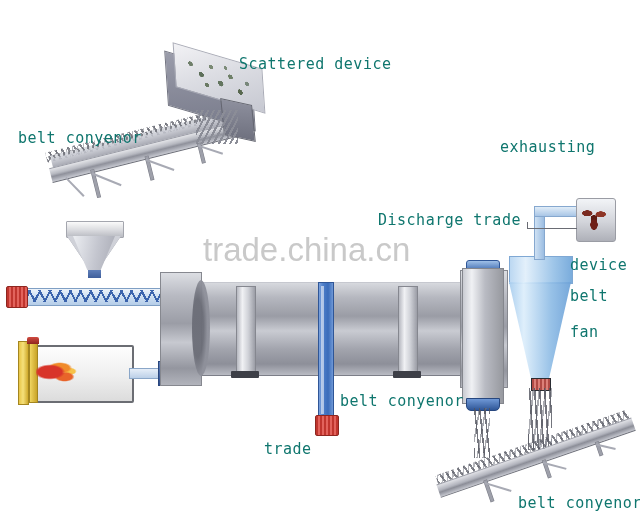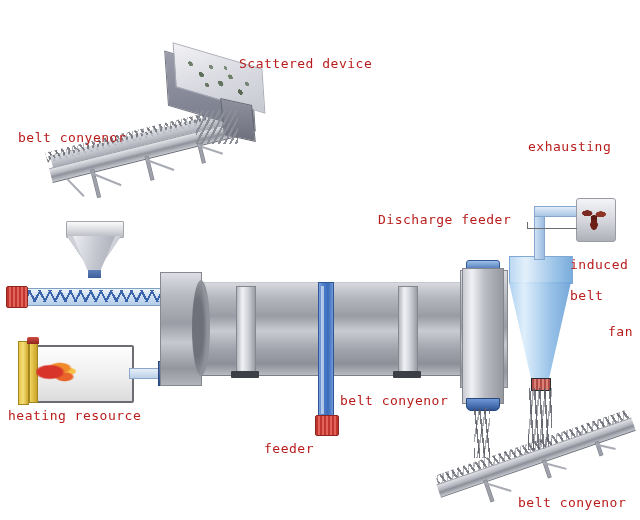--- a/index.html
+++ b/index.html
@@ -8,22 +8,22 @@
     background:#ffffff;
     font-family:"DejaVu Sans Mono","Liberation Mono",monospace;
     overflow:hidden;
   }
   #stage{position:relative;width:640px;height:520px;background:#fff;overflow:hidden;}
 
   
   .lbl{
     position:absolute;
     font-family:"DejaVu Sans Mono","Liberation Mono",monospace;
-    font-size:13px;
-    color:#b91c1c;
+    font-size:15px;
+    color:#0f766e;
     letter-spacing:0.5px;
     white-space:nowrap;
     line-height:1;
   }
 
   
   .watermark{
     position:absolute;
     left:203px;top:231px;
     font-family:"Liberation Sans","DejaVu Sans",sans-serif;
@@ -443,26 +443,26 @@
     <div class="rail"></div>
     <div class="beam"></div>
     <div class="leg" style="left:46px;top:26px;height:22px;"></div>
     <div class="leg" style="left:108px;top:26px;height:18px;"></div>
     <div class="leg" style="left:164px;top:26px;height:14px;"></div>
     <div class="legd" style="left:46px;top:27px;width:28px;transform:rotate(36deg);"></div>
     <div class="legd" style="left:108px;top:27px;width:24px;transform:rotate(34deg);"></div>
     <div class="legd" style="left:164px;top:27px;width:20px;transform:rotate(32deg);"></div>
   </div>
 
+  <div class="watermark">trade.china.cn</div>
 
   <div class="lbl" style="left:239px;top:57px;">Scattered device</div>
   <div class="lbl" style="left:18px;top:131px;">belt conyenor</div>
-  <div class="lbl" style="left:528px;top:140px;">exhausting</div>
-  <div class="lbl" style="left:378px;top:213px;">Discharge feeder</div>
-  <div class="lbl" style="left:570px;top:258px;">induced</div>
+  <div class="lbl" style="left:500px;top:140px;">exhausting</div>
+  <div class="lbl" style="left:378px;top:213px;">Discharge trade</div>
+  <div class="lbl" style="left:570px;top:258px;">device</div>
   <div class="lbl" style="left:570px;top:289px;">belt</div>
-  <div class="lbl" style="left:570px;top:325px;margin-left:38px;">fan</div>
-  <div class="lbl" style="left:8px;top:409px;">heating resource</div>
+  <div class="lbl" style="left:570px;top:325px;">fan</div>
   <div class="lbl" style="left:340px;top:394px;">belt conyenor</div>
-  <div class="lbl" style="left:264px;top:442px;">feeder</div>
+  <div class="lbl" style="left:264px;top:442px;">trade</div>
   <div class="lbl" style="left:518px;top:496px;">belt conyenor</div>
 
 </div>
 
 </body></html>

